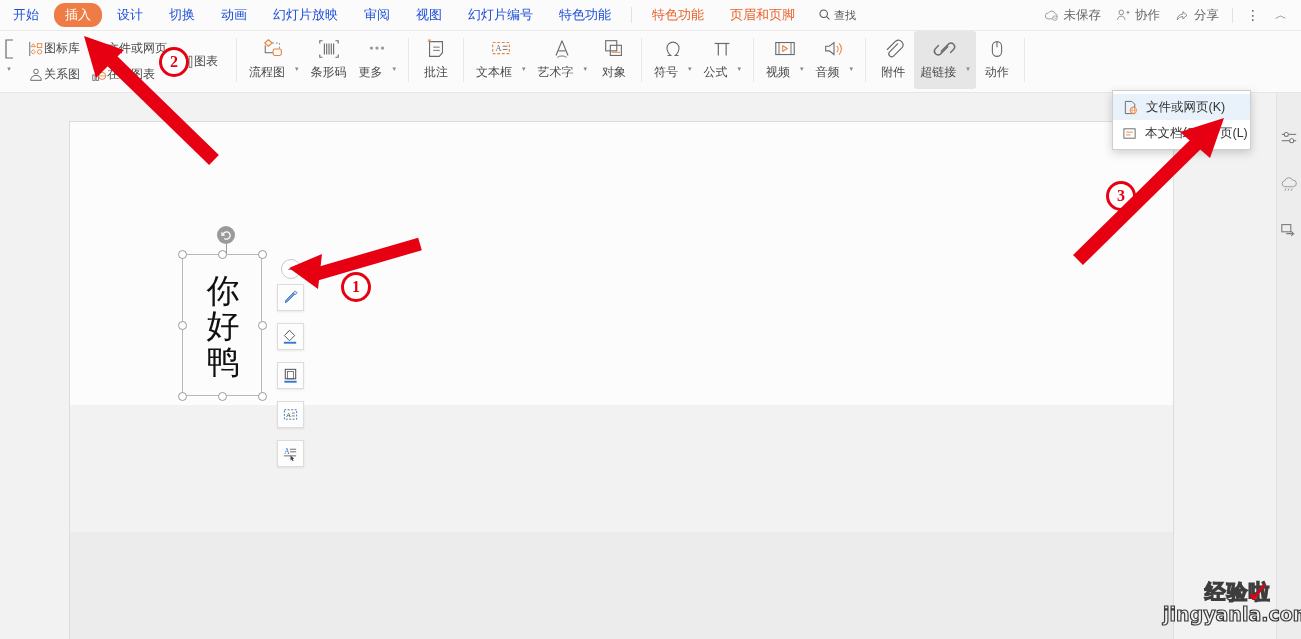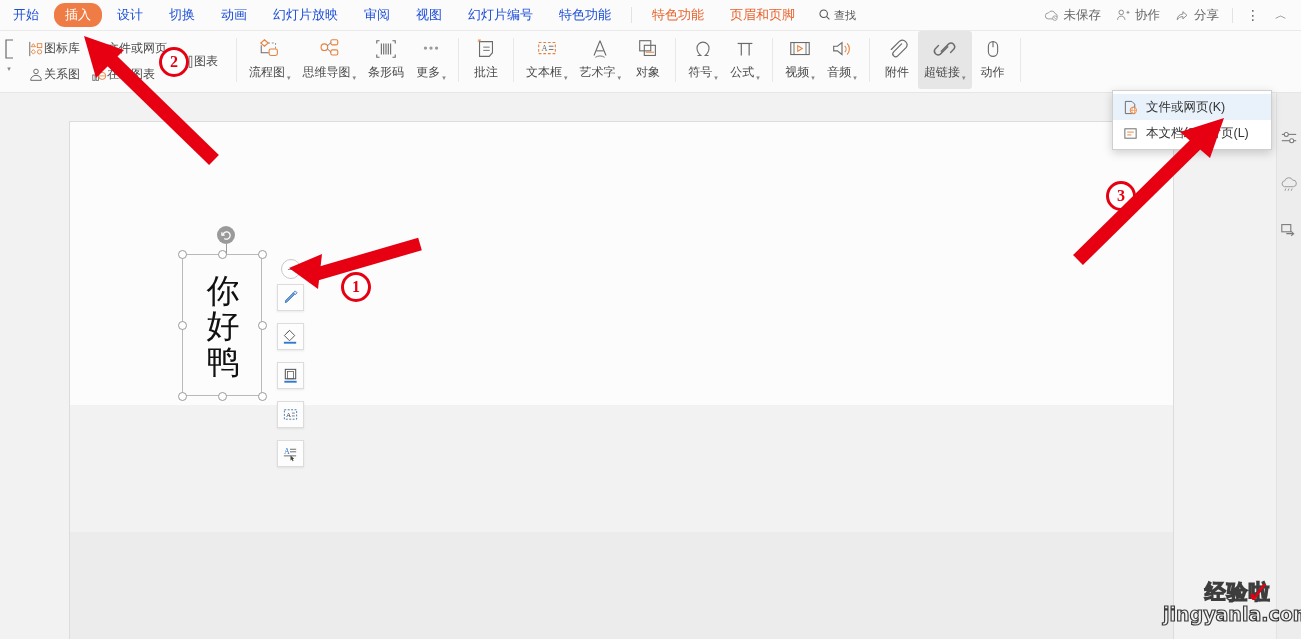--- a/index.html
+++ b/index.html
@@ -38,21 +38,21 @@
   }
   .vsep{ width:1px; height:44px; background:#e8e8e8; margin:7px 6px 0 6px; }
 
   
   .btn{
     width:auto; min-width:42px; height:58px; padding:4px 6px 0 6px;
     display:flex; flex-direction:column; align-items:center; justify-content:flex-start;
     cursor:default; border-radius:3px;
   }
   .btn .ic{ height:28px; display:flex; align-items:center; justify-content:center; }
-  .btn .lb{ font-size:12px; color:#4a4a4a; margin-top:1px; white-space:nowrap; display:flex; align-items:flex-end; gap:2px;}
+  .btn .lb{ font-size:12px; color:#4a4a4a; margin-top:1px; white-space:nowrap; display:flex; align-items:flex-start; gap:10px;}
   .btn.sel{ background:#e6e6e6; }
   .caret{ font-size:7px; color:#888; position:relative; top:1px; }
 
   
   .stack{ display:flex; flex-direction:column; justify-content:center; height:58px; padding-top:3px;}
   .srow{ display:flex; align-items:center; height:26px; padding:0 5px; border-radius:3px;}
   .srow .slb{ font-size:12px; color:#4a4a4a; white-space:nowrap;}
   .mini{ width:17px; height:17px; display:flex; align-items:center; justify-content:center;}
 
   
@@ -69,21 +69,21 @@
 
   .rightrail{
     position:absolute; right:0; top:93px; width:25px; height:546px;
     background:#ededed; border-left:1px solid #e2e2e2;
     display:flex; flex-direction:column; align-items:center; padding-top:35px; gap:26px;
   }
   .rr-ic{ width:20px; height:20px; display:flex; align-items:center; justify-content:center;}
 
   
   .menu{
-    position:absolute; left:1112px; top:90px; width:160px;
+    position:absolute; left:1112px; top:90px; width:139px;
     background:#ffffff; border:1px solid #cfcfcf;
     box-shadow:0 3px 9px rgba(0,0,0,.18); padding:3px 0; z-index:40;
   }
   .mi{ display:flex; align-items:center; gap:8px; height:26px; padding:0 9px; font-size:12.5px; color:#333; white-space:nowrap;}
   .mi.hi{ background:#e9f1fb; }
   .mi .mic{ width:16px; height:16px; display:flex; align-items:center; justify-content:center;}
 
   
   .tbwrap{ position:absolute; left:182px; top:226px; z-index:20; }
   .tbox{
@@ -276,34 +276,20 @@
         <path d="M12 6.5h8v7" fill="none" stroke="#888" stroke-width="1" stroke-dasharray="2 2"></path>
         <path d="M4.5 9v8h8" fill="none" stroke="#6b6b6b" stroke-width="1.1"></path>
       </svg>
     </div>
     <div class="lb">
       <span>流程图</span>
         <span class="caret">▾</span>
     </div>
   </div>
 
-  <div class="btn">
-    <div class="ic">
-      <svg width="26" height="24" viewBox="0 0 28 26">
-        <circle cx="9" cy="11" r="3.6" fill="none" stroke="#e8823c" stroke-width="1.2"></circle>
-        <rect x="16" y="3" width="7.5" height="5.5" rx="1.6" fill="none" stroke="#e8823c" stroke-width="1.2"></rect>
-        <rect x="16" y="14" width="7.5" height="5.5" rx="1.6" fill="none" stroke="#e8823c" stroke-width="1.2"></rect>
-        <path d="M12.5 9.5l3.5-3.5M12.5 13l3.5 3.5" fill="none" stroke="#6b6b6b" stroke-width="1"></path>
-      </svg>
-    </div>
-    <div class="lb">
-      <span>思维导图</span>
-        <span class="caret">▾</span>
-    </div>
-  </div>
 
   <div class="btn">
     <div class="ic">
       <svg width="26" height="24" viewBox="0 0 28 26">
         <path d="M4 7V4h3M24 7V4h-3M4 19v3h3M24 19v3h-3" fill="none" stroke="#6b6b6b" stroke-width="1.2"></path>
         <g stroke="#6b6b6b" stroke-width="1.2">
           <line x1="9" y1="7" x2="9" y2="19"></line>
             <line x1="11.5" y1="7" x2="11.5" y2="19"></line>
           <line x1="14" y1="7" x2="14" y2="19"></line>
             <line x1="16.5" y1="7" x2="16.5" y2="19"></line>

